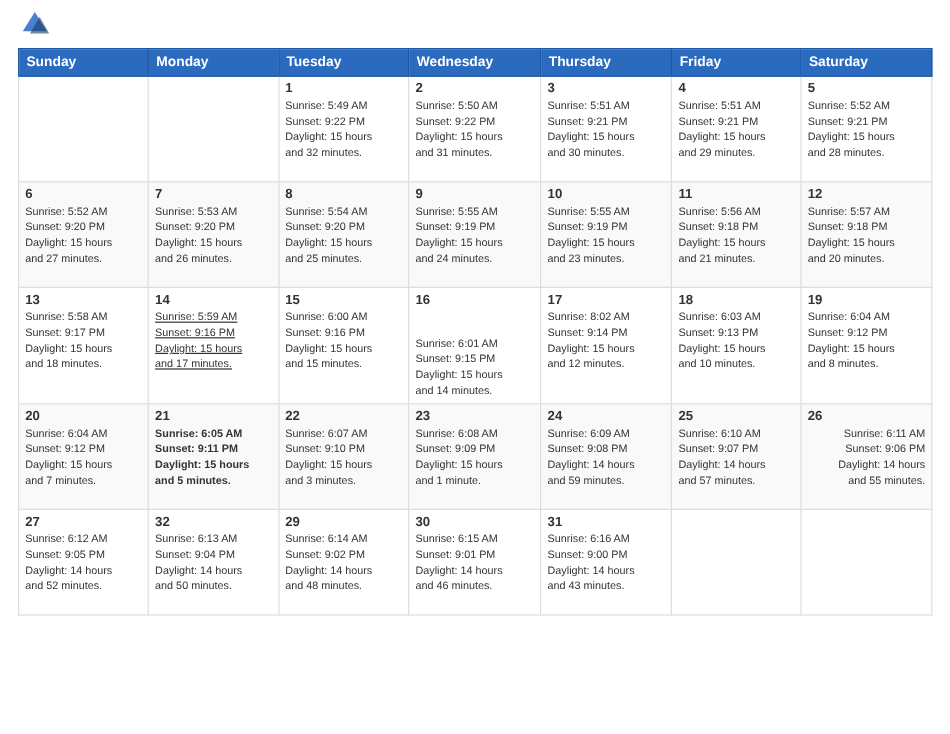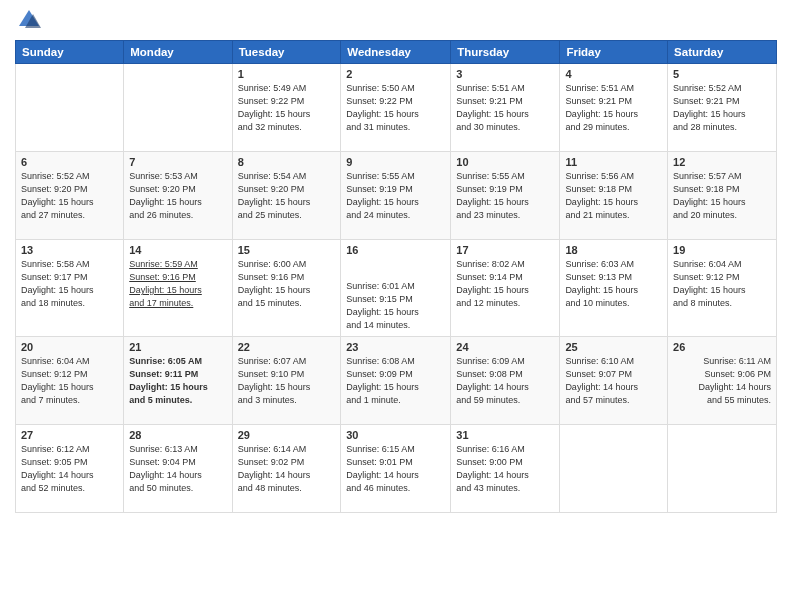--- a/index.html
+++ b/index.html
@@ -330,21 +330,21 @@
         </tr>
         <tr>
           <td>
             <span class="day-number">27</span>
             <div class="day-info" style="white-space: pre-line;">Sunrise: 6:12 AM
 Sunset: 9:05 PM
 Daylight: 14 hours
 and 52 minutes.</div>
           </td>
           <td>
-            <span class="day-number">28</span>
+            <span class="day-number">32</span>
             <div class="day-info" style="white-space: pre-line;">Sunrise: 6:13 AM
 Sunset: 9:04 PM
 Daylight: 14 hours
 and 50 minutes.</div>
           </td>
           <td>
             <span class="day-number">29</span>
             <div class="day-info" style="white-space: pre-line;">Sunrise: 6:14 AM
 Sunset: 9:02 PM
 Daylight: 14 hours

